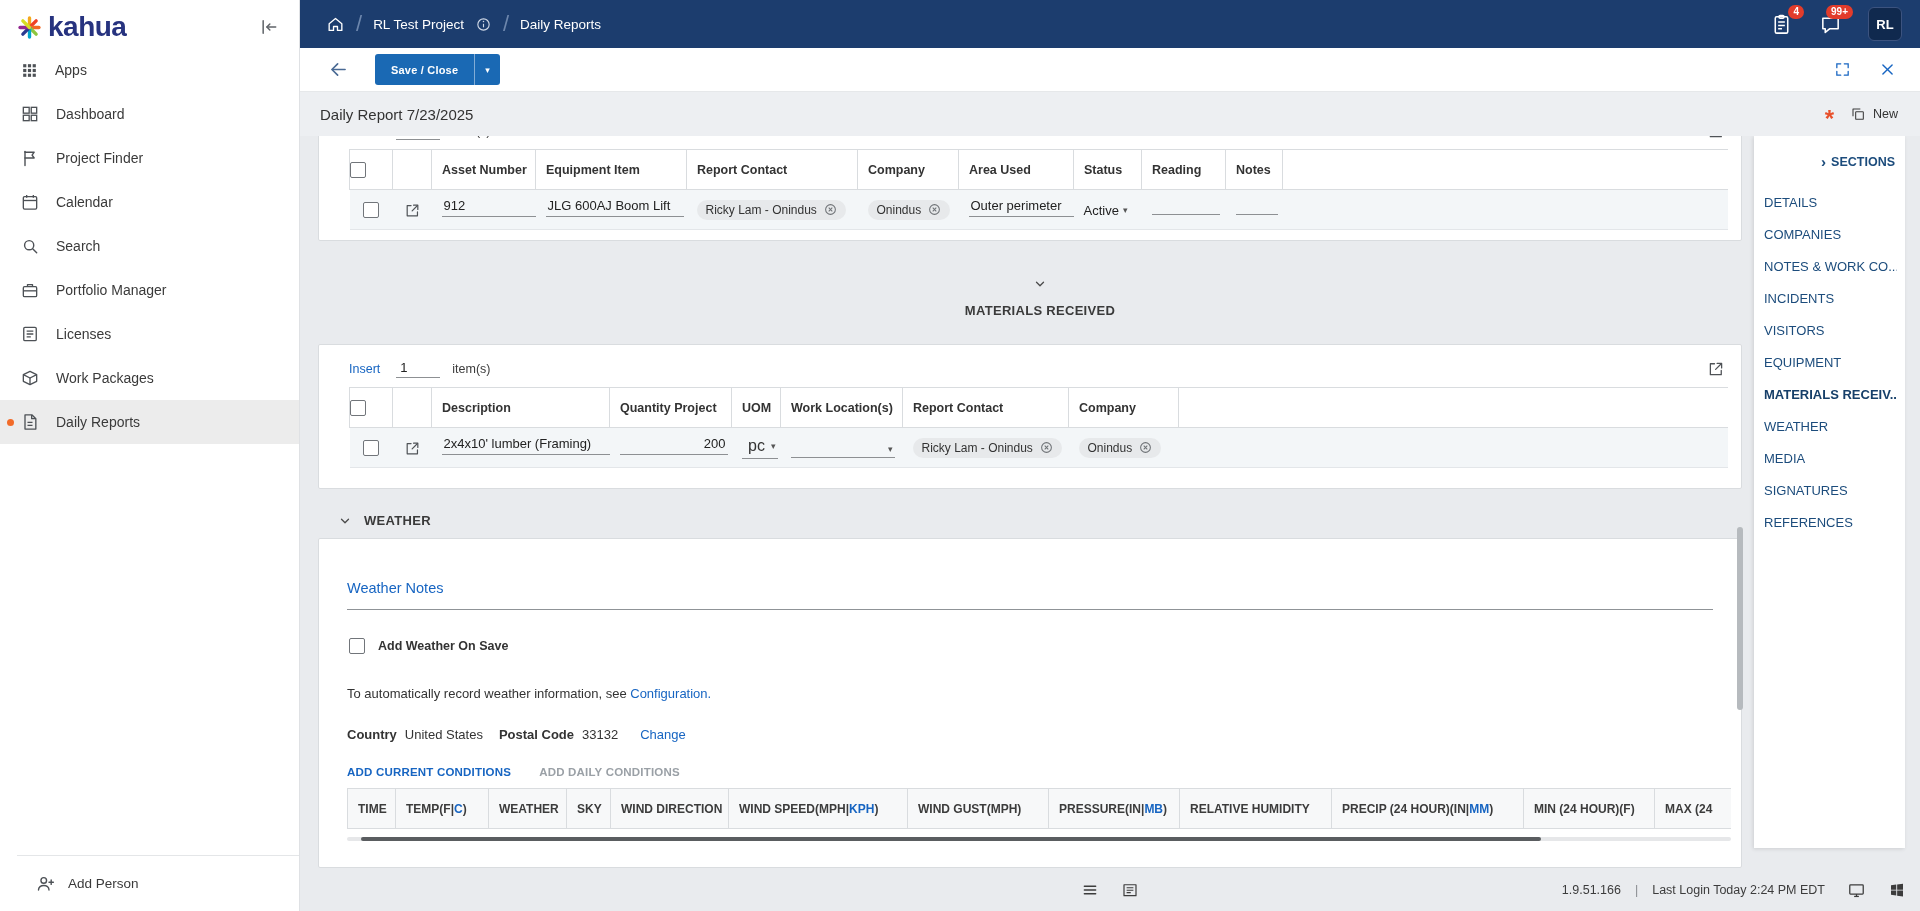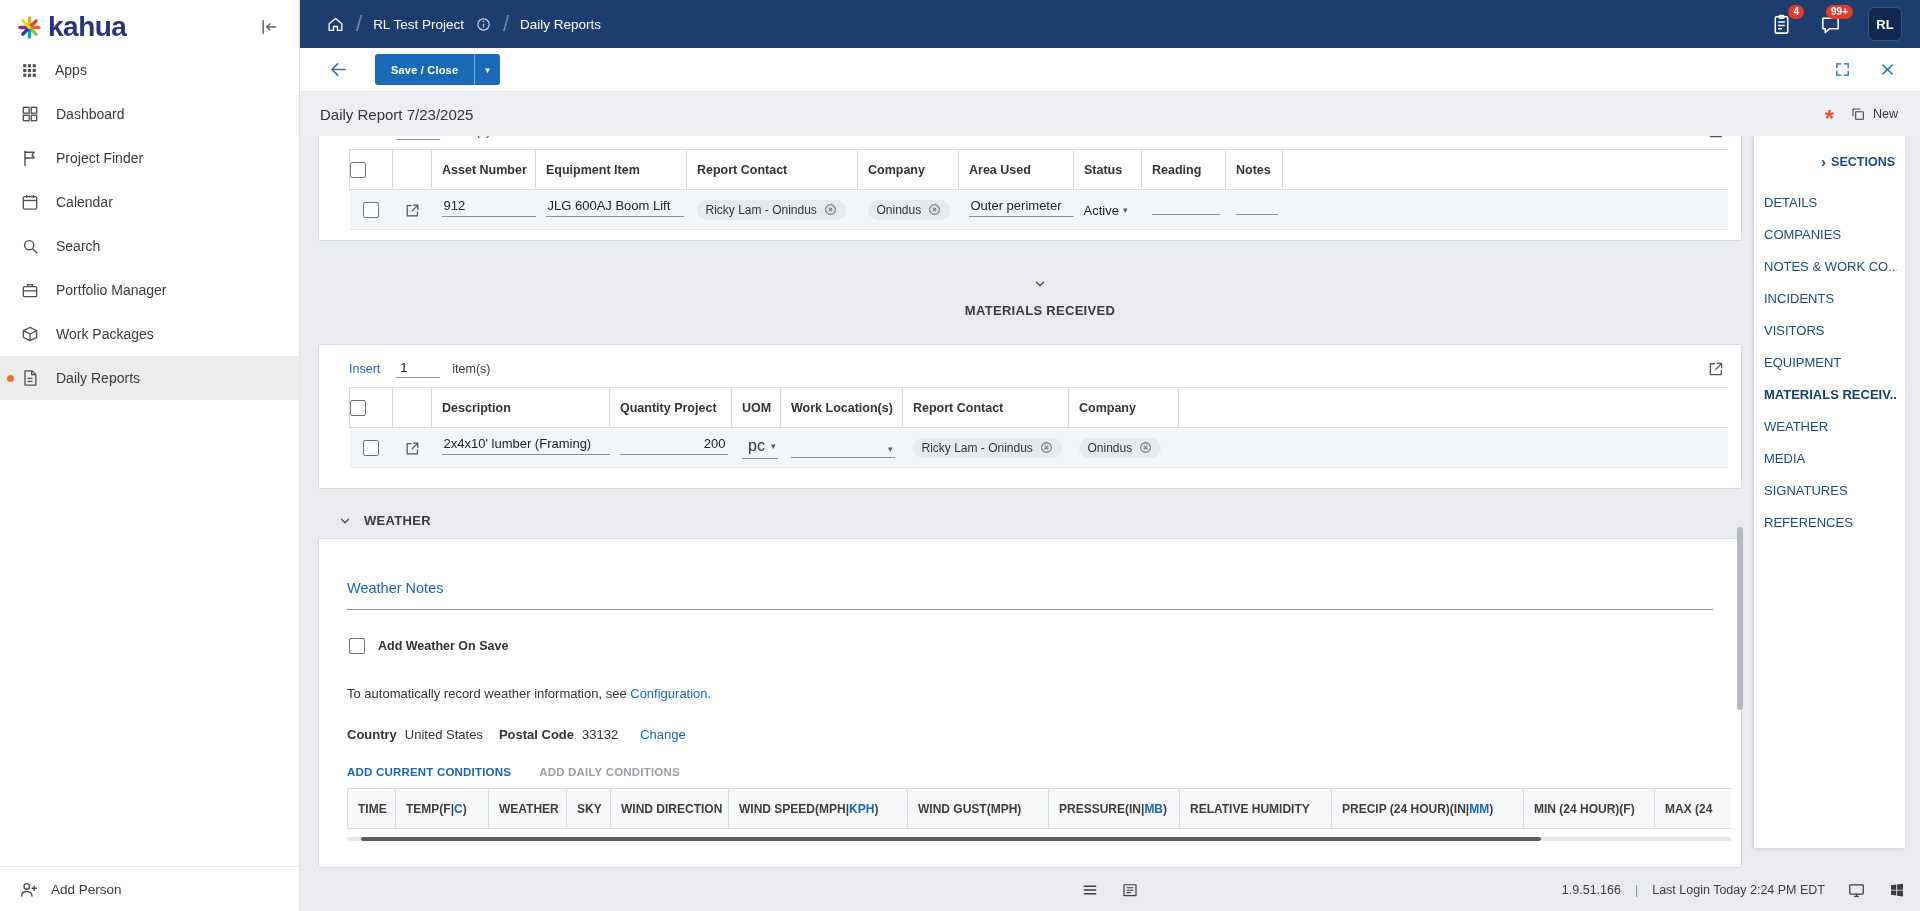--- a/index.html
+++ b/index.html
@@ -12,21 +12,21 @@
   .sidebar { position:absolute; left:0; top:0; width:300px; height:911px; background:#fff; border-right:1px solid #dfe1e4; z-index:30; }
   .logo-row { display:flex; align-items:center; justify-content:space-between; height:54px; padding:0 20px 0 16px; }
   .logo { display:flex; align-items:center; gap:5px; cursor:pointer; }
   .logo-text { font-size:28px; font-weight:bold; color:#27337f; letter-spacing:-0.5px; line-height:1; }
   .collapse-btn { color:#5f6368; cursor:pointer; }
   .sb-nav { position:absolute; top:48px; left:0; right:0; }
   .sb-item { position:relative; display:flex; align-items:center; gap:16px; height:44px; padding-left:20px; font-size:14px; color:#3a3a3a; cursor:pointer; }
   .sb-item .micon { color:#4d5156; }
   .sb-item.active { background:#ececec; }
   .sb-item.active::before { content:""; position:absolute; left:7px; top:50%; margin-top:-3.5px; width:7px; height:7px; border-radius:50%; background:#f26b29; }
-  .add-person { position:absolute; bottom:0; left:0; right:0; height:45px; border-top:1px solid #e4e6e8; display:flex; align-items:center; gap:12px; padding-left:18px; font-size:13.5px; color:#3a3a3a; background:#fff; cursor:pointer; }
+  .add-person { position:absolute; bottom:0; left:17px; right:0; height:56px; border-top:1px solid #e4e6e8; display:flex; align-items:center; gap:12px; padding-left:18px; font-size:13.5px; color:#3a3a3a; background:#fff; cursor:pointer; }
   .add-person .micon { color:#4d5156; }
 
   
   .topbar { position:absolute; left:300px; top:0; width:1620px; height:48px; background:#1c3d6e; display:flex; align-items:center; color:#fff; }
   .crumb-home { margin-left:26px; color:#fff; cursor:pointer; }
   .crumb-sep { color:#6d87ad; font-size:22px; font-weight:300; margin:0 11px; }
   .crumb { font-size:13.5px; color:#fff; cursor:pointer; white-space:nowrap; }
   .info-badge { width:17px; height:17px; margin-left:11px; color:#cfd8e6; cursor:pointer; }
   .topbar-right { margin-left:auto; display:flex; align-items:center; gap:26px; padding-right:18px; }
   .tb-icon { position:relative; color:#fff; cursor:pointer; }
@@ -380,20 +380,28 @@
           </span>
           <span>Search</span>
         </div>
       <div class="sb-item">
           <span class="micon">
             <svg class="ic" width="20" height="20">
               <use href="#i-portfolio"></use>
             </svg>
           </span>
           <span>Portfolio Manager</span>
+        </div>
+      <div class="sb-item">
+          <span class="micon">
+            <svg class="ic" width="20" height="20">
+              <use href="#i-license"></use>
+            </svg>
+          </span>
+          <span>Licenses</span>
         </div>
       <div class="sb-item">
           <span class="micon">
             <svg class="ic" width="20" height="20">
               <use href="#i-package"></use>
             </svg>
           </span>
           <span>Work Packages</span>
         </div>
       <div class="sb-item active">

